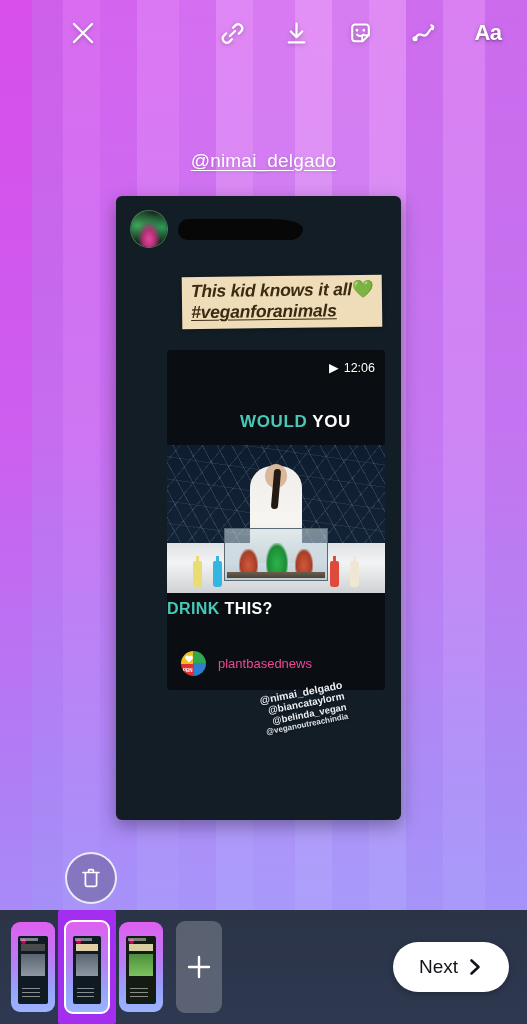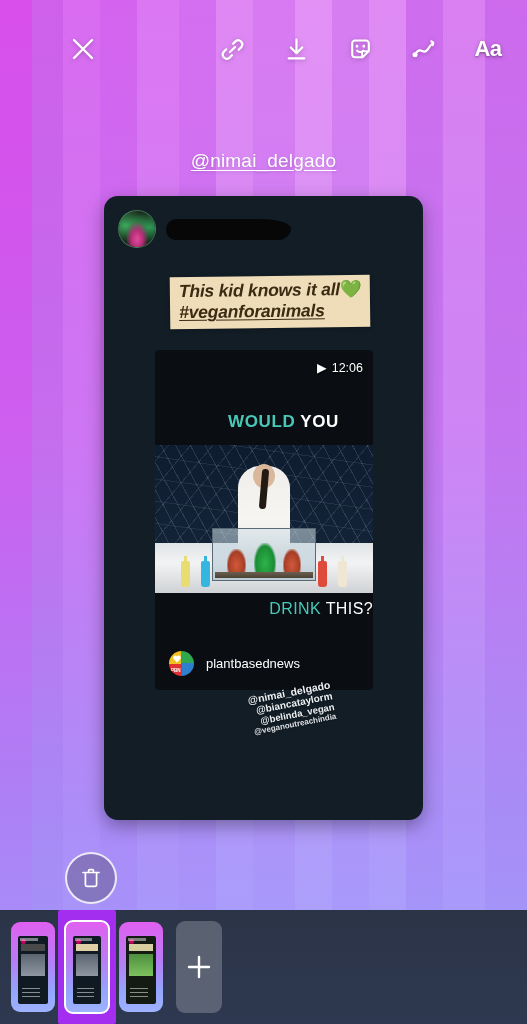--- a/index.html
+++ b/index.html
@@ -43,22 +43,22 @@
   .canvas::after{
     content:"";
     position:absolute; inset:0;
     background: linear-gradient(180deg, rgba(255,110,245,0.10) 0%, rgba(120,140,255,0.00) 30%);
   }
 
   
   .toolbar {
     position: absolute; top: 0; left: 0; right: 0;
     height: 66px;
-    display: flex; align-items: flex-end;
-    padding: 0 22px;
+    display: flex; align-items: flex-start;
+    padding: 16px 22px;
     z-index: 40;
     margin-left: 44px;
   }
   .tb-left { display: flex; align-items: center; }
   .tb-right { margin-left: auto; display: flex; align-items: center; gap: 30px; }
   .tb-btn {
     width: 34px; height: 34px;
     display: flex; align-items: center; justify-content: center;
     cursor: pointer;
     filter: drop-shadow(0 1px 2px rgba(0,0,0,0.25));
@@ -79,24 +79,24 @@
     text-decoration: underline;
     text-underline-offset: 3px;
     letter-spacing: 0.2px;
     text-shadow: 0 1px 3px rgba(0,0,0,0.18);
     z-index: 20;
   }
 
   
   .post-card {
     position: absolute;
-    left: 104px; top: 196px;
-    width: 319px; height: 624px;
+    left: 116px; top: 196px;
+    width: 285px; height: 624px;
     background: #121d26;
-    border-radius: 14px;
+    border-radius: 6px;
     overflow: hidden;
     box-shadow: 0 6px 18px rgba(0,0,0,0.35);
     z-index: 15;
   }
   .post-head {
     position: absolute; left: 14px; top: 14px;
     display: flex; align-items: center; gap: 10px;
   }
   .avatar {
     width: 38px; height: 38px; border-radius: 50%;
@@ -206,21 +206,21 @@
     background: linear-gradient(180deg, #6b5f4e 0%, #4b4337 100%); }
   .bottle { position:absolute; bottom:4%; width:9px; height:26px; border-radius: 2px 2px 3px 3px; }
   .bottle::before { content:""; position:absolute; left:3px; top:-5px; width:3px; height:5px; background:inherit; }
   .b1 { left:12%; background:#e8dc72; }
   .b2 { left:21%; background:#35b6e0; }
   .b3 { right:21%; background:#de4b3c; }
   .b4 { right:12%; background:#efe7d4; }
 
   .vp-title2 {
     position: absolute; left: 0; right: 0; top: 250px;
-    text-align: right; font-weight: normal; font-size: 16px;
+    text-align: left; font-weight: bold; font-size: 16px;
     letter-spacing: 0.4px;
   }
   .vp-title2 .t1 { color: #49c8b8; }
   .vp-title2 .t2 { color: #ffffff; }
   .vp-caption {
     position: absolute; left: 0; right: 0; top: 274px;
     text-align: center; color: #fff; font-size: 12.5px; font-weight: bold;
   }
   .vp-account {
     position: absolute; left: 14px; bottom: 14px;
@@ -232,21 +232,21 @@
       conic-gradient(from 180deg, #e03030 0deg 90deg, #f0c020 90deg 180deg, #2fa84f 180deg 270deg, #2f7fd0 270deg 360deg);
     flex: none;
   }
   .pbn-logo .pbn-heart {
     position:absolute; left:4px; top:4px; width:8px; height:8px;
     background:#fff; clip-path: path("M4 7.5 L0.6 4.1 A2.1 2.1 0 0 1 4 1.4 A2.1 2.1 0 0 1 7.4 4.1 Z");
   }
   .pbn-logo .pbn-txt {
     position:absolute; left:2px; bottom:3px; font-size:4.5px; color:#fff; font-weight:bold;
   }
-  .vp-account-name { color:#ffffff; font-size: 13px; }
+  .vp-account-name { color:#ec4899; font-size: 13px; }
 
   
   .mentions {
     position: absolute;
     left: 146px; top: 490px;
     transform: rotate(-11deg);
     text-align: right;
     z-index: 6;
   }
   .mentions div {
@@ -522,15 +522,21 @@
         </div>
       </div>
 
       <div class="add-btn">
         <svg width="30" height="30" viewBox="0 0 30 30">
           <path d="M15 5 V25 M5 15 H25" stroke="#fff" stroke-width="2.4" stroke-linecap="round"></path>
         </svg>
       </div>
     </div>
 
+    <div class="next-btn">
+      <span class="next-label">Next</span>
+      <svg width="15" height="18" viewBox="0 0 15 18">
+        <path d="M3.5 2.5 L10.5 9 L3.5 15.5" stroke="#111418" stroke-width="2.6" fill="none" stroke-linecap="round" stroke-linejoin="round"></path>
+      </svg>
+    </div>
   </div>
 
 </div>
 
 </body></html>

